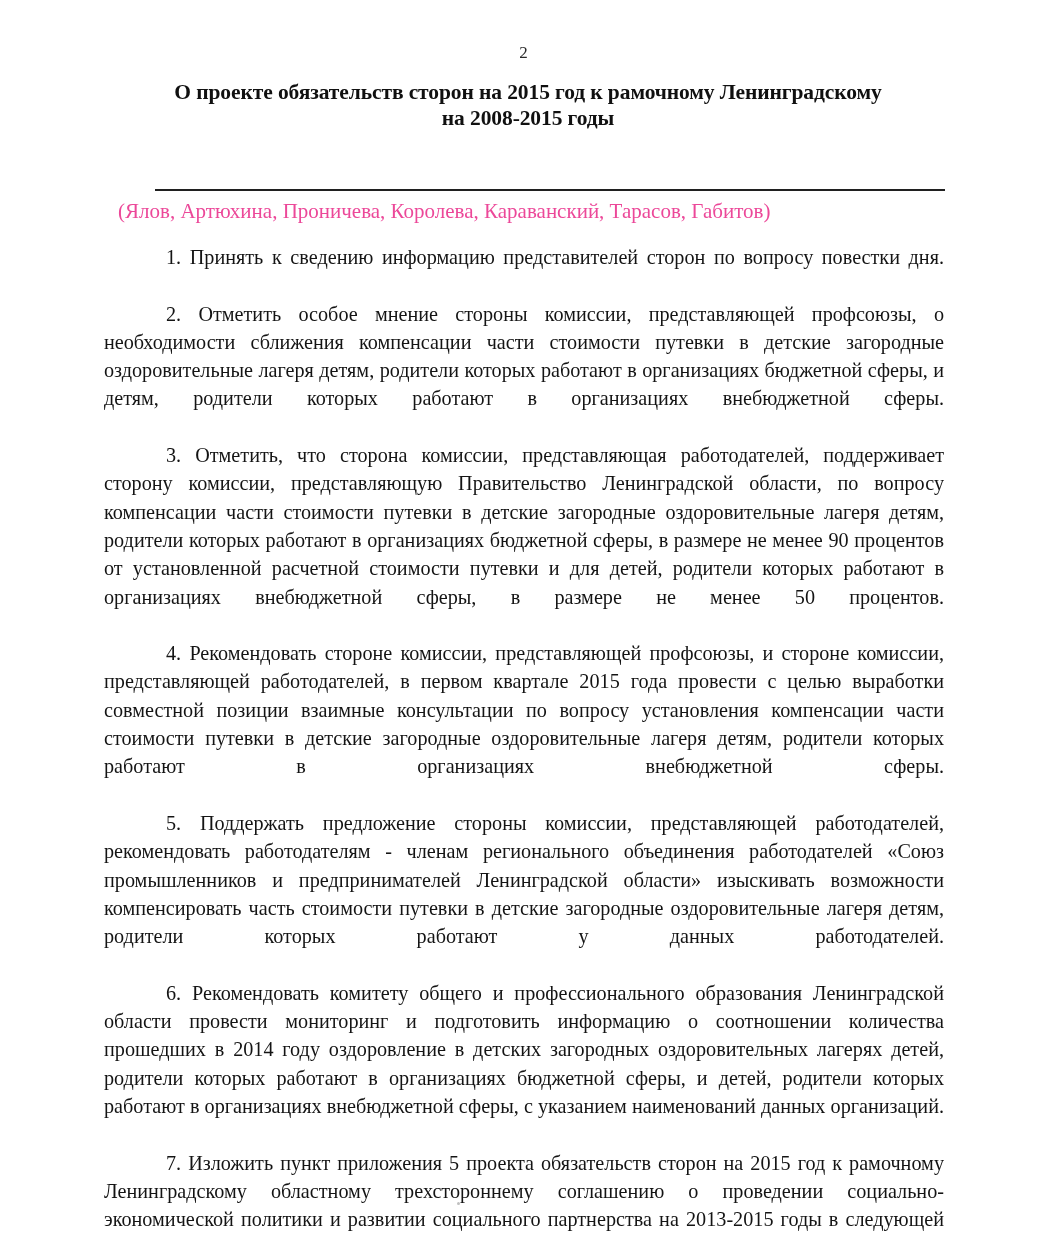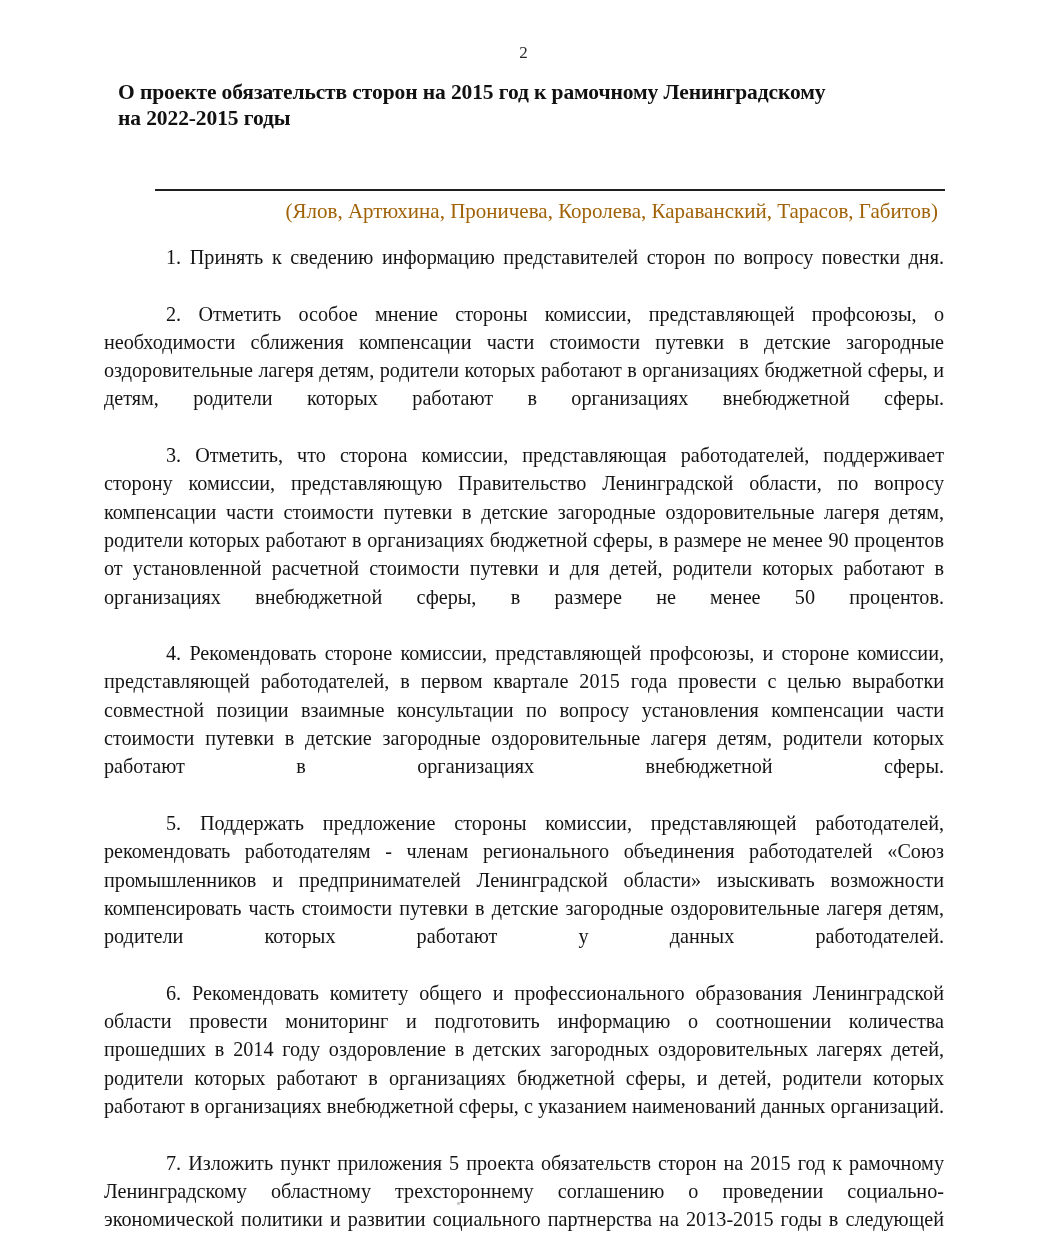--- a/index.html
+++ b/index.html
@@ -28,21 +28,21 @@
     text-align: center;
     font-size: 17px;
     line-height: 1;
     color: #2a2a2a;
   }
   .doc-title {
     position: absolute;
     top: 80px;
     left: 118px;
     width: 820px;
-    text-align: left;
+    text-align: center;
     font-weight: bold;
     font-size: 21.5px;
     line-height: 25.5px;
     letter-spacing: -0.1px;
     color: #101010;
   }
   .doc-title .tline {
     display: block;
     white-space: nowrap;
   }
@@ -52,24 +52,24 @@
     left: 155px;
     width: 790px;
     height: 0;
     border-top: 2px solid #202020;
   }
   .participants {
     position: absolute;
     top: 198px;
     left: 118px;
     width: 820px;
-    text-align: right;
+    text-align: left;
     font-size: 21px;
     line-height: 26px;
-    color: #a16207;
+    color: #ec4899;
     white-space: nowrap;
   }
   .body-text {
     position: absolute;
     top: 243px;
     left: 104px;
     width: 840px;
     font-size: 20.2px;
     line-height: 28.3px;
     text-align: justify;
@@ -103,21 +103,21 @@
 </style>
 </head>
 <body>
 
 <div class="page">
 
   <div class="page-number">2</div>
 
   <div class="doc-title">
     <span class="tline">О проекте обязательств сторон на 2015 год  к рамочному Ленинградскому</span>
-    <span class="tline">на 2022-2015 годы</span>
+    <span class="tline">на 2008-2015 годы</span>
   </div>
 
   <div class="divider"></div>
 
   <div class="participants">(Ялов, Артюхина, Проничева, Королева, Караванский, Тарасов, Габитов)</div>
 
   <div class="body-text">
     <p>1. Принять к сведению информацию представителей сторон по вопросу повестки дня.</p>
     <p>2. Отметить особое мнение стороны комиссии, представляющей профсоюзы, о необходимости сближения  компенсации части стоимости путевки в детские загородные  оздоровительные  лагеря  детям,  родители  которых  работают в организациях бюджетной сферы,  и детям,  родители  которых  работают в организациях внебюджетной сферы.</p>
     <p>3. Отметить, что сторона комиссии, представляющая работодателей, поддерживает  сторону комиссии, представляющую Правительство Ленинградской области, по вопросу компенсации части стоимости путевки в детские загородные оздоровительные лагеря  детям, родители которых работают в организациях бюджетной сферы, в размере не менее 90 процентов от установленной расчетной стоимости путевки и для детей,  родители которых работают в организациях внебюджетной сферы, в размере не менее 50 процентов.</p>

